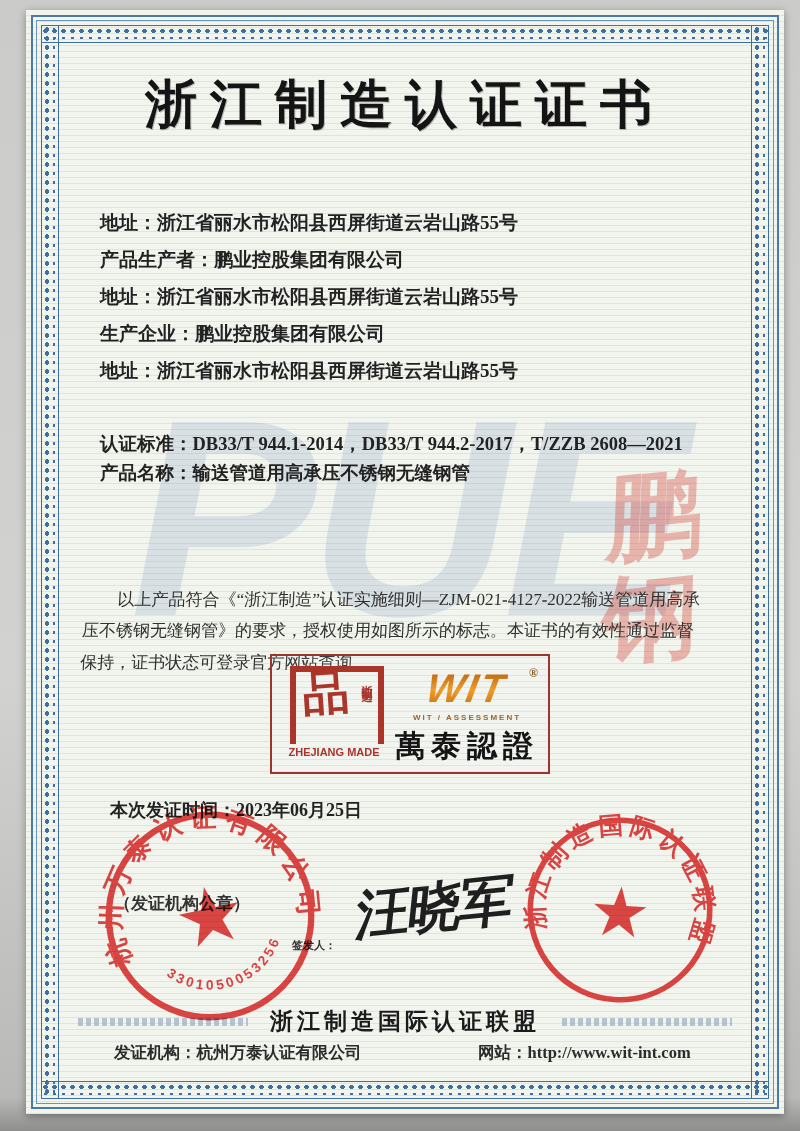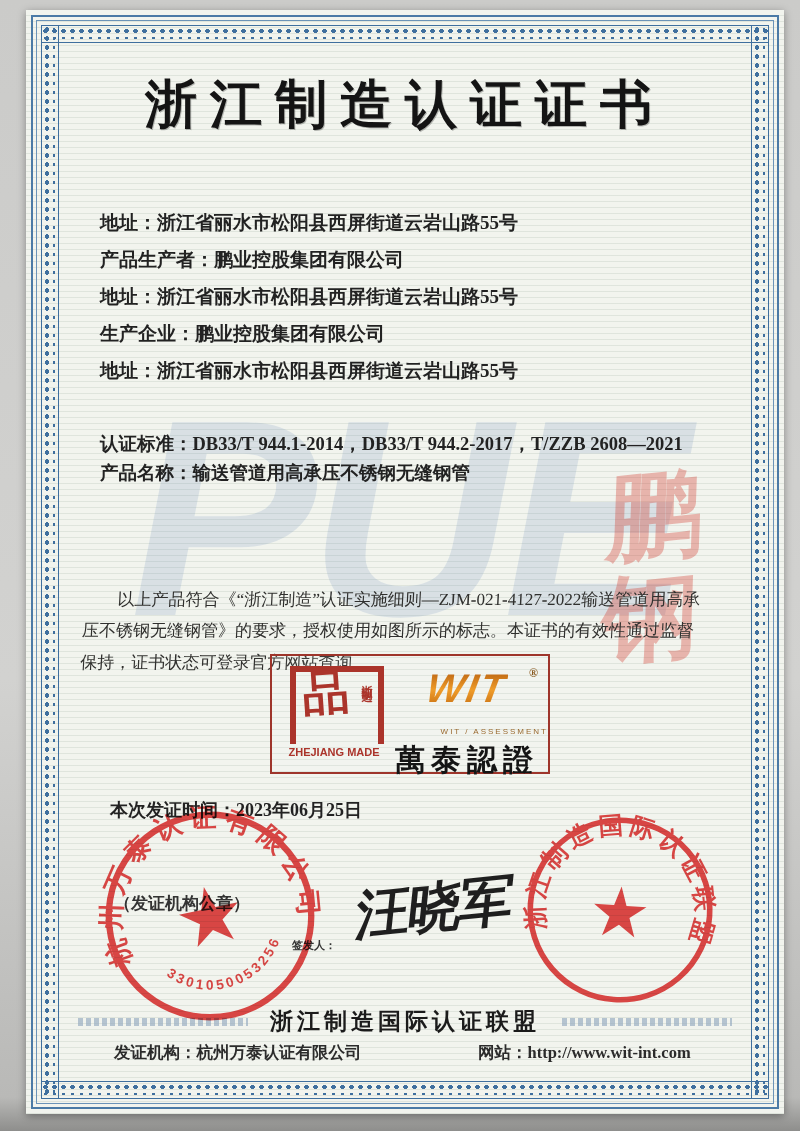--- a/index.html
+++ b/index.html
@@ -57,22 +57,22 @@
             font-weight:700;color:#ab342b;letter-spacing:2px;}
   .zj .cap{position:absolute;left:0px;bottom:6px;width:104px;text-align:center;font-size:11px;
            font-weight:700;color:#ab342b;font-family:"Liberation Sans",sans-serif;letter-spacing:0px;}
   .wit{position:relative;flex:1;height:100px;text-align:center;}
   .wit .logo{display:inline-block;margin-top:4px;font-family:"Liberation Sans",sans-serif;
              font-style:italic;font-weight:900;font-size:40px;letter-spacing:2px;
              background:linear-gradient(180deg,#b25a0e 0%,#ef9c2a 55%,#c76f12 100%);
              -webkit-background-clip:text;background-clip:text;color:transparent;
              transform:skewX(-10deg);line-height:1;}
   .wit .reg{position:absolute;top:2px;right:10px;font-size:12px;color:#8a5a20;font-weight:700;}
-  .wit .sub{margin-top:19px;font-size:8px;letter-spacing:2px;color:#9a6a30;
-            font-family:"Liberation Sans",sans-serif;font-weight:400;text-align:right;}
+  .wit .sub{margin-top:5px;font-size:8px;letter-spacing:2px;color:#9a6a30;
+            font-family:"Liberation Sans",sans-serif;font-weight:700;}
   .wit .name{margin-top:4px;font-size:30px;font-weight:900;color:#151515;letter-spacing:6px;}
   .dates{font-size:18px;font-weight:700;color:#222;}
   .issue{left:84px;top:788px;}
   .valid{left:84px;top:836px;}
   .sealnote{left:88px;top:882px;font-size:17px;font-weight:700;color:#333;text-align:right;}
   .signerlb{left:266px;top:928px;font-size:11px;font-weight:700;color:#333;}
   .signature{left:330px;top:862px;font-size:54px;font-weight:700;color:#0e0e0e;
              transform:rotate(-6deg) skewX(-12deg);letter-spacing:-2px;opacity:.92;}
   .seal{mix-blend-mode:multiply;opacity:.88;}
   .sealL{left:68px;top:790px;transform:rotate(-12deg);}

